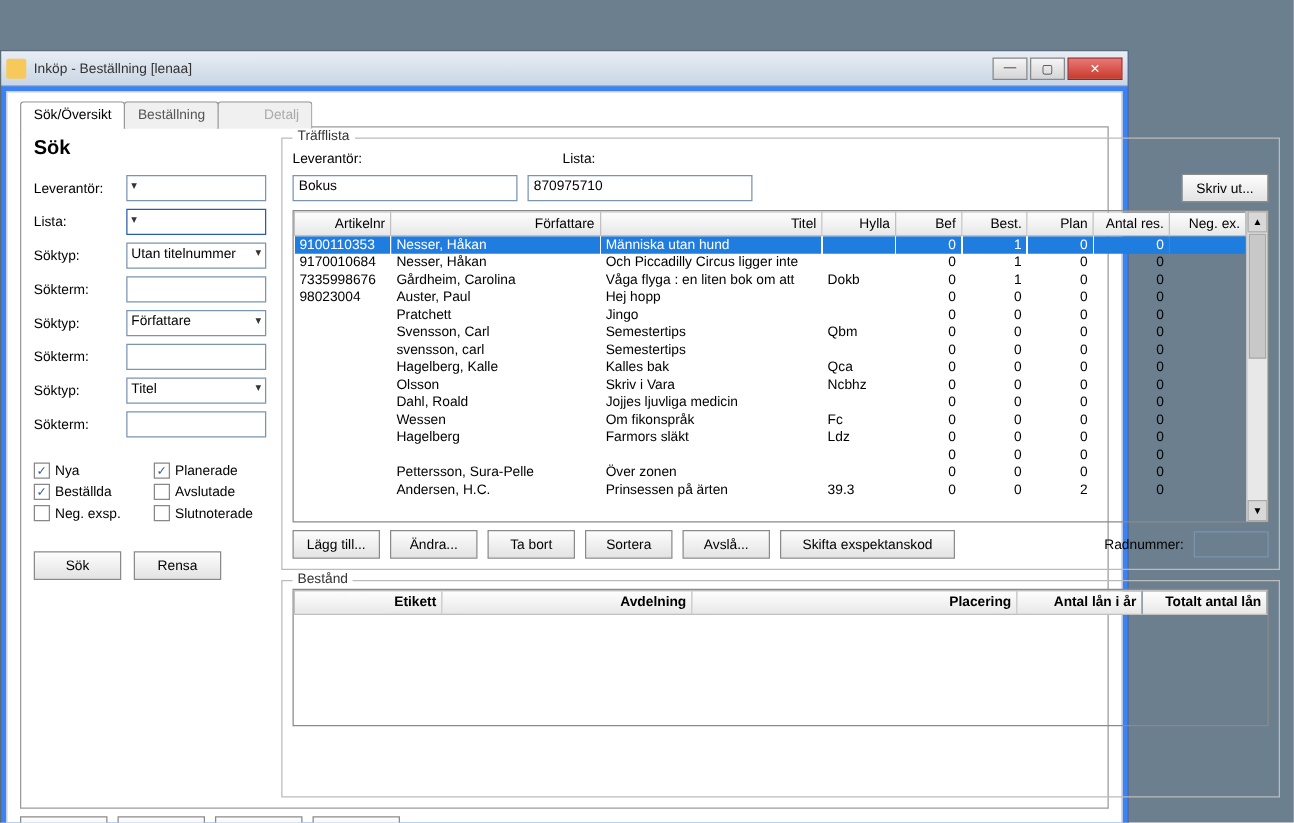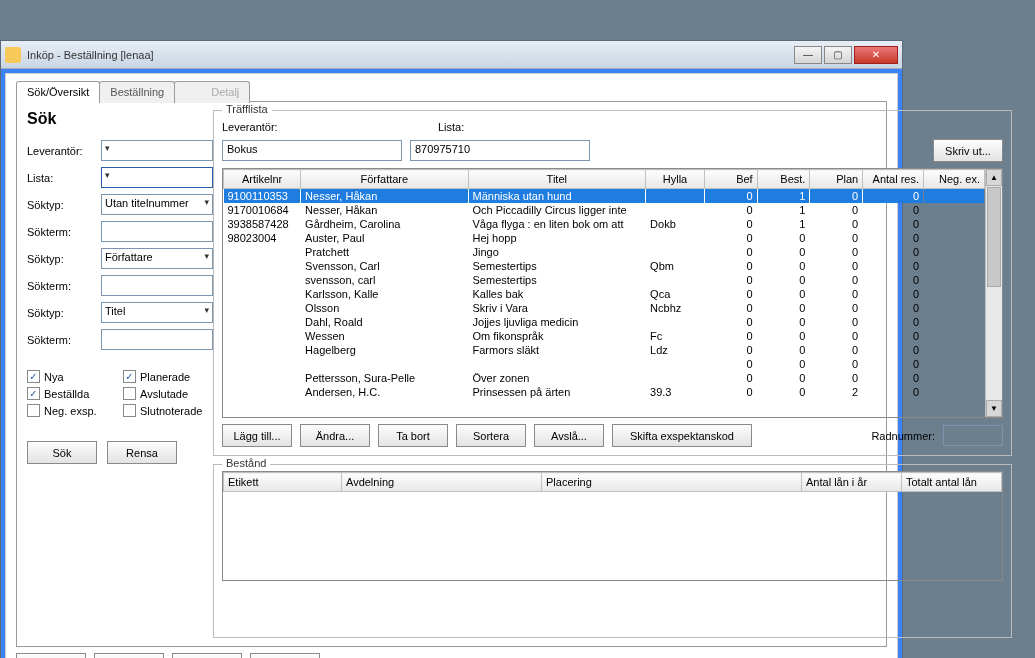--- a/index.html
+++ b/index.html
@@ -70,21 +70,21 @@
 .tab.active { background:#fff; color:#000; position:relative; z-index:2;}
 .tab.disabled { color:#aaa;padding-left:36px; }
 .tab-body {
   border:1px solid #9a9a9a;
   background:#fff;
   flex:1;
   padding:8px 10px;
   display:flex;
   flex-direction:column;
 }
-.main-row { display:flex; gap:0; flex:1; }
+.main-row { display:flex; gap:12px; flex:1; }
 .search-panel { width:190px; display:flex; flex-direction:column; gap:6px; }
 .search-panel h2 { font-size:16px; font-weight:bold; margin-bottom:6px; }
 .form-row { display:flex; align-items:center; gap:6px; }
 .form-row label { width:68px; }
 .form-row .ctrl {
   flex:1;
   height:21px;
   border:1px solid #7a95b0;
   background:#fff;
   padding:2px 3px;
@@ -123,40 +123,40 @@
 .trafflista-top .text-input {
   height:21px; border:1px solid #7a95b0; background:#fff; padding:2px 4px;
 }
 .table-wrap { border:1px solid #8a8a8a; height:250px; display:flex; }
 .table-scroll { flex:1; overflow:hidden; }
 table { border-collapse:collapse; width:100%; table-layout:fixed; }
 thead th {
   background:linear-gradient(#fdfdfd,#e7e7e7);
   border:1px solid #c0c0c0;
   padding:3px 4px;
-  text-align:center;
+  text-align:right;
   font-weight:normal;
   font-size:11px;
   white-space:nowrap; overflow:hidden;
 }
 tbody td {
   padding:1px 4px;
   white-space:nowrap; overflow:hidden;
   font-size:11px;
   border-right:1px solid transparent;
 }
 tbody tr.selected td { background:#1f7de0; color:#fff; }
 .vscroll { width:17px; background:#e8e8e8; border-left:1px solid #c0c0c0; position:relative;}
 .vscroll .thumb { position:absolute; left:1px; right:1px; top:18px; height:100px; background:#c8c8c8; border:1px solid #aaa;}
 .vscroll .ar { position:absolute; left:0; right:0; height:17px; background:#d8d8d8; border:1px solid #aaa; display:flex;align-items:center;justify-content:center;font-size:8px;}
 .vscroll .ar.up{top:0;} .vscroll .ar.dn{bottom:0;}
 .actions-row { display:flex; align-items:center; gap:8px; margin-top:6px; }
 .actions-row .spacer { flex:1; }
 .bestand-table { border:1px solid #8a8a8a; height:110px; }
-.bestand-table thead th { text-align:left; }
+.bestand-table thead th { text-align:right;font-weight:bold; }
 .bottom-bar { display:flex; justify-content:flex-start; gap:8px; padding:6px 12px 8px 0;}
 .num { text-align:right; }
 col.c-art{width:76px;} col.c-forf{width:165px;} col.c-titel{width:175px;}
 col.c-hylla{width:58px;} col.c-bef{width:52px;} col.c-best{width:52px;}
 col.c-plan{width:52px;} col.c-antal{width:60px;} col.c-neg{width:60px;}
 col.b-et{width:118px;} col.b-av{width:200px;} col.b-pl{width:260px;}
 col.b-al{width:100px;} col.b-to{width:100px;}
 </style>
 </head>
 <body>
@@ -324,21 +324,21 @@
                         <td>Nesser, Håkan</td>
                         <td>Och Piccadilly Circus ligger inte</td>
                         <td></td>
                         <td class="num">0</td>
                         <td class="num">1</td>
                         <td class="num">0</td>
                         <td class="num">0</td>
                         <td class="num"></td>
                       </tr>
                       <tr>
-                        <td>3938587428</td>
+                        <td>7335998676</td>
                         <td>Gårdheim, Carolina</td>
                         <td>Våga flyga : en liten bok om att</td>
                         <td>Dokb</td>
                         <td class="num">0</td>
                         <td class="num">1</td>
                         <td class="num">0</td>
                         <td class="num">0</td>
                         <td class="num"></td>
                       </tr>
                       <tr>
@@ -380,21 +380,21 @@
                         <td>Semestertips</td>
                         <td></td>
                         <td class="num">0</td>
                         <td class="num">0</td>
                         <td class="num">0</td>
                         <td class="num">0</td>
                         <td class="num"></td>
                       </tr>
                       <tr>
                         <td></td>
-                        <td>Karlsson, Kalle</td>
+                        <td>Hagelberg, Kalle</td>
                         <td>Kalles bak</td>
                         <td>Qca</td>
                         <td class="num">0</td>
                         <td class="num">0</td>
                         <td class="num">0</td>
                         <td class="num">0</td>
                         <td class="num"></td>
                       </tr>
                       <tr>
                         <td></td>

